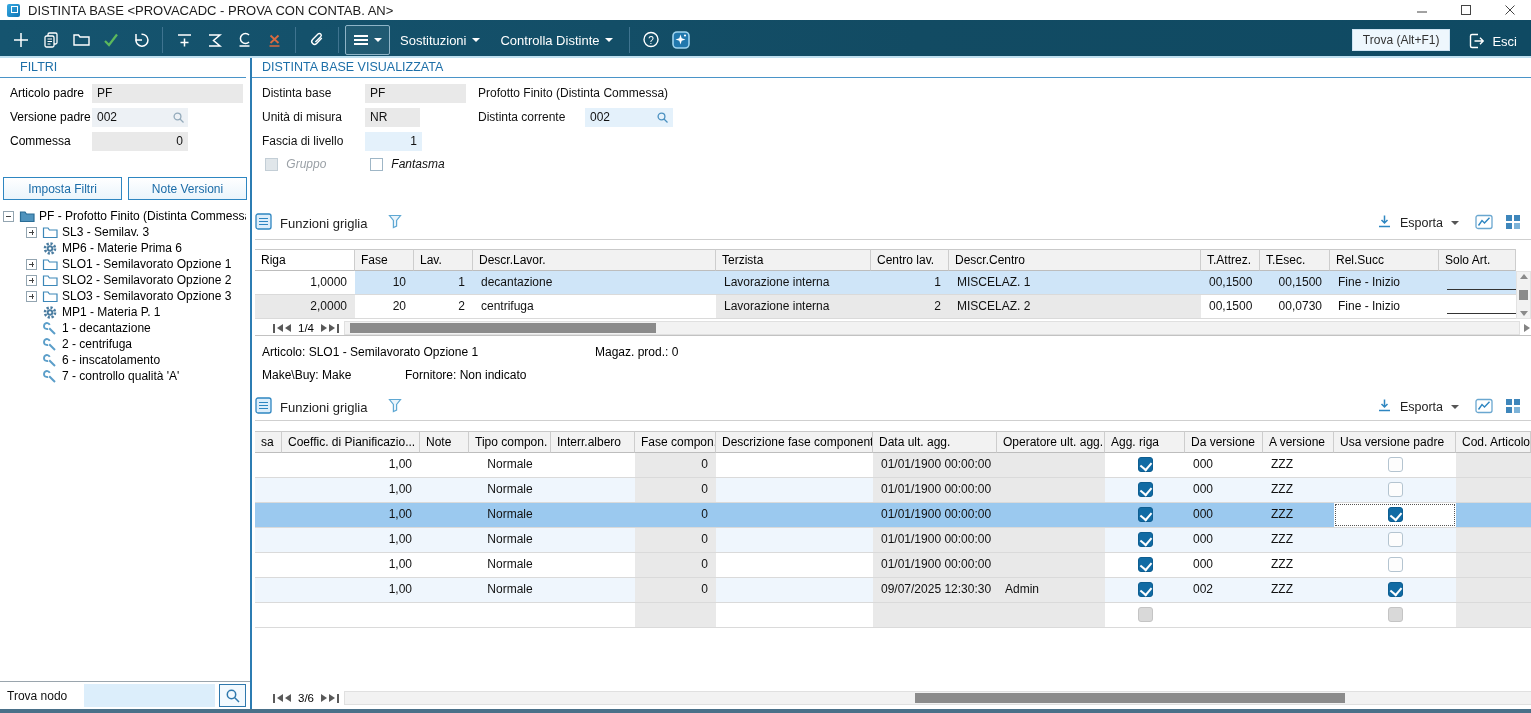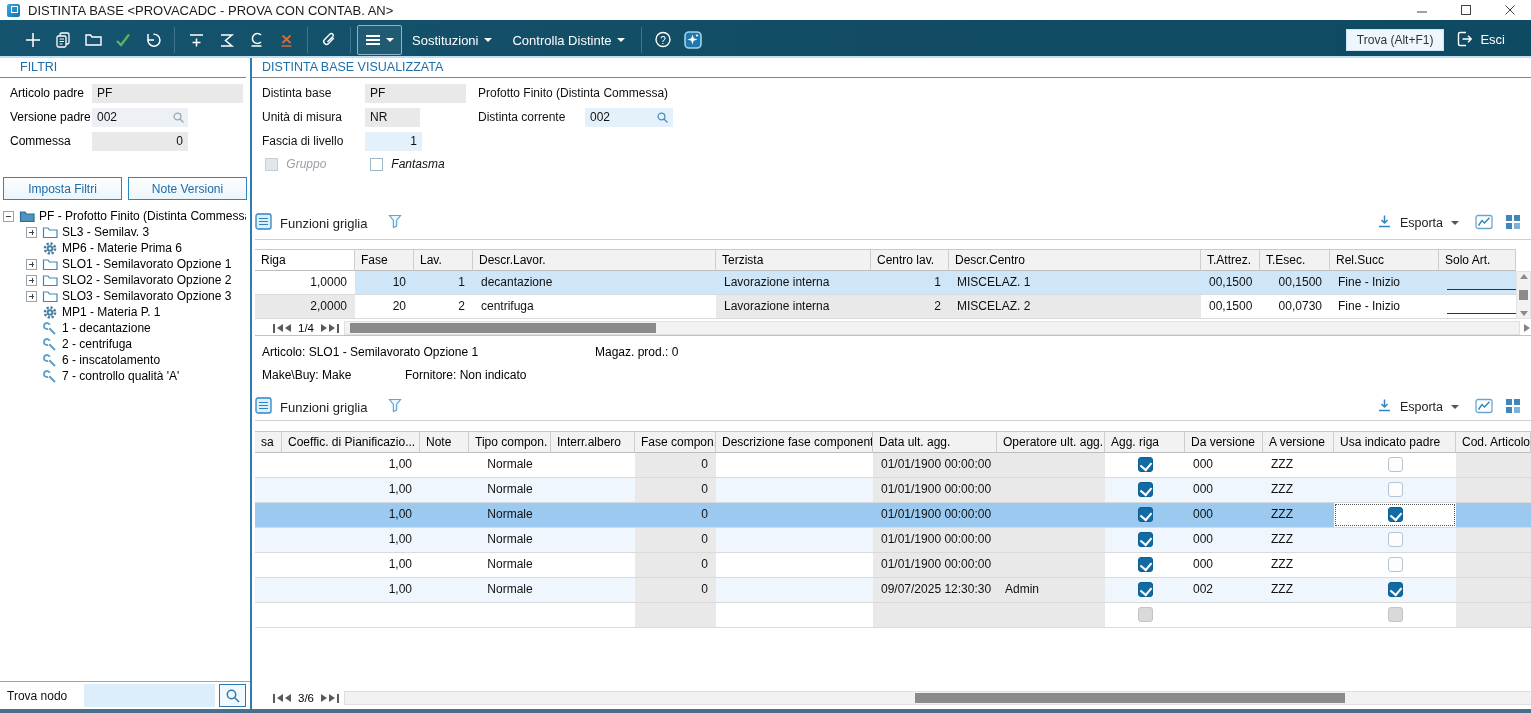--- a/index.html
+++ b/index.html
@@ -11,28 +11,28 @@
   .titlebar { position:absolute; left:0; top:0; width:100%; height:20px; background:#fff; display:flex; align-items:center; }
   .appicon { width:13px; height:13px; margin:0 8px 0 7px; border-radius:2px;
     background:linear-gradient(135deg,#36a9e1,#1074b5); position:relative; }
   .appicon:after { content:""; position:absolute; right:2px; top:2px; width:5px; height:5px; border:1.5px solid #fff; }
   .wtitle { font-size:13px; color:#1a1a1a; white-space:nowrap; }
   .wctrls { margin-left:auto; display:flex; align-items:center; gap:30px; padding-right:14px; }
   .wbtn { width:14px; height:14px; display:flex; align-items:center; justify-content:center; }
 
   
   .toolbar { position:absolute; left:0; top:20px; width:100%; height:40px;
-    background:linear-gradient(90deg,#15546f 0%,#124b63 60%,#0f4a63 100%); display:flex; align-items:center; padding:0 18px; }
+    background:linear-gradient(90deg,#15546f 0%,#124b63 60%,#0f4a63 100%); display:flex; align-items:center; padding:0 6px; }
   .tbtn { width:30px; height:28px; display:flex; align-items:center; justify-content:center; border-radius:2px; flex:0 0 auto; }
   .tb-sep { width:1px; height:26px; background:#3f7490; margin:0 6px; flex:0 0 auto; }
   .menubox { border:1px solid #8fb4c7; background:rgba(255,255,255,0.06); height:30px; padding:0 7px;
     display:flex; align-items:center; gap:5px; border-radius:2px; flex:0 0 auto; }
   .tbtn-text { color:#fff; font-size:13px; padding:0 10px; height:28px; display:flex; align-items:center; gap:6px; flex:0 0 auto; }
   .caret-w { width:0; height:0; border-left:4px solid transparent; border-right:4px solid transparent; border-top:4px solid #fff; }
-  .tb-right { margin-left:auto; display:flex; align-items:flex-start; gap:10px; padding-right:8px; }
+  .tb-right { margin-left:auto; display:flex; align-items:flex-end; gap:16px; padding-right:8px; }
   .findbox { background:#eef7fd; color:#333; font-size:12px; padding:3px 10px; border:1px solid #cfe4f2; }
   .escbtn { display:flex; align-items:center; gap:6px; color:#fff; font-size:13px; background:none; border:none; }
   .tb-underline { position:absolute; left:0; top:56px; width:100%; height:2px; background:#bfe0f0; }
 
   
   .leftpanel { position:absolute; left:0; top:58px; width:250px; height:651px; background:#fff; }
   .vdivider { position:absolute; left:250px; top:58px; width:2px; height:651px; background:#2c7cb2; }
   .sect-title { position:absolute; left:0; top:0; right:4px; height:20px; padding-left:20px; line-height:18px;
     color:#1d6fa8; font-size:12.5px; border-bottom:1px solid #4a94c8; }
   .f-row { position:absolute; left:0; height:19px; line-height:19px; width:100%; }
@@ -545,21 +545,21 @@
         <div class="gcell ghcell" style="width: 49px;">Note</div>
         <div class="gcell ghcell" style="width: 82px;">Tipo compon.</div>
         <div class="gcell ghcell" style="width: 84px;">Interr.albero</div>
         <div class="gcell ghcell" style="width: 81px;">Fase compon.</div>
         <div class="gcell ghcell" style="width: 157px;">Descrizione fase componente</div>
         <div class="gcell ghcell" style="width: 124px;">Data ult. agg.</div>
         <div class="gcell ghcell" style="width: 108px;">Operatore ult. agg.</div>
         <div class="gcell ghcell" style="width: 80px;">Agg. riga</div>
         <div class="gcell ghcell" style="width: 78px;">Da versione</div>
         <div class="gcell ghcell" style="width: 71px;">A versione</div>
-        <div class="gcell ghcell" style="width: 122px;">Usa indicato padre</div>
+        <div class="gcell ghcell" style="width: 122px;">Usa versione padre</div>
         <div class="gcell ghcell" style="width: 75px;">Cod. Articolo F</div>
       </div>
     <div class="gbody" id="grid2-body" style="left:3px;top:395px;width:1276px">
         <div class="grow" style="height: 25px;">
           <div class="gcell al-l" style="width: 27px; line-height: 23px;"></div>
           <div class="gcell al-r" style="width: 138px; line-height: 23px;">1,00</div>
           <div class="gcell al-l" style="width: 49px; line-height: 23px;"></div>
           <div class="gcell al-c" style="width: 82px; line-height: 23px;">Normale</div>
           <div class="gcell al-l" style="width: 84px; line-height: 23px;"></div>
           <div class="gcell al-r c-gray" style="width: 81px; line-height: 23px;">0</div>

